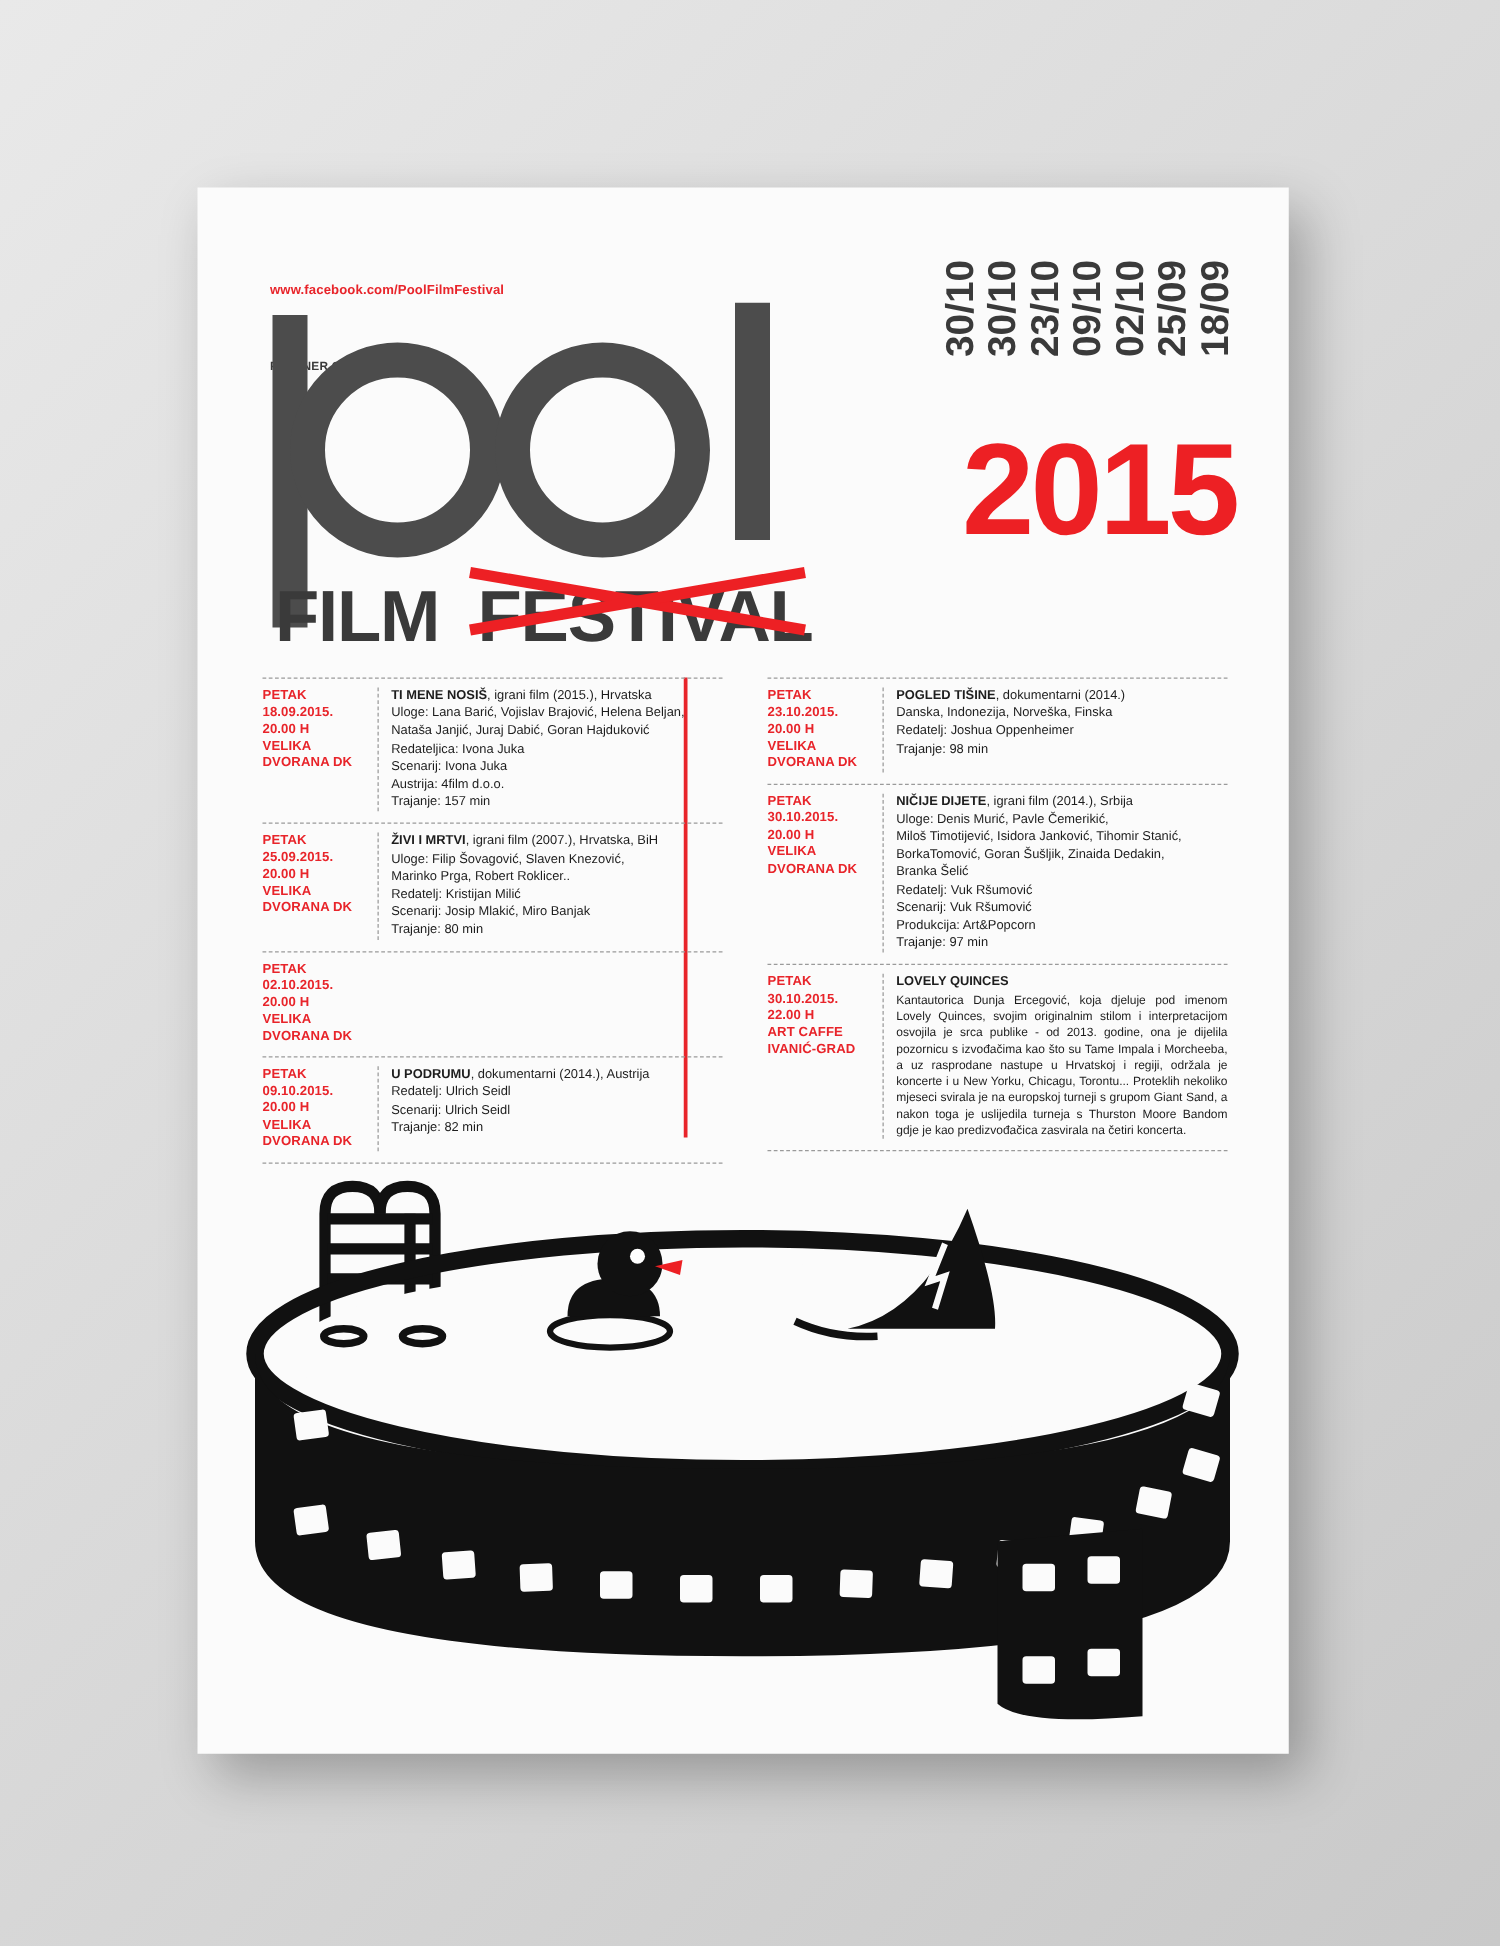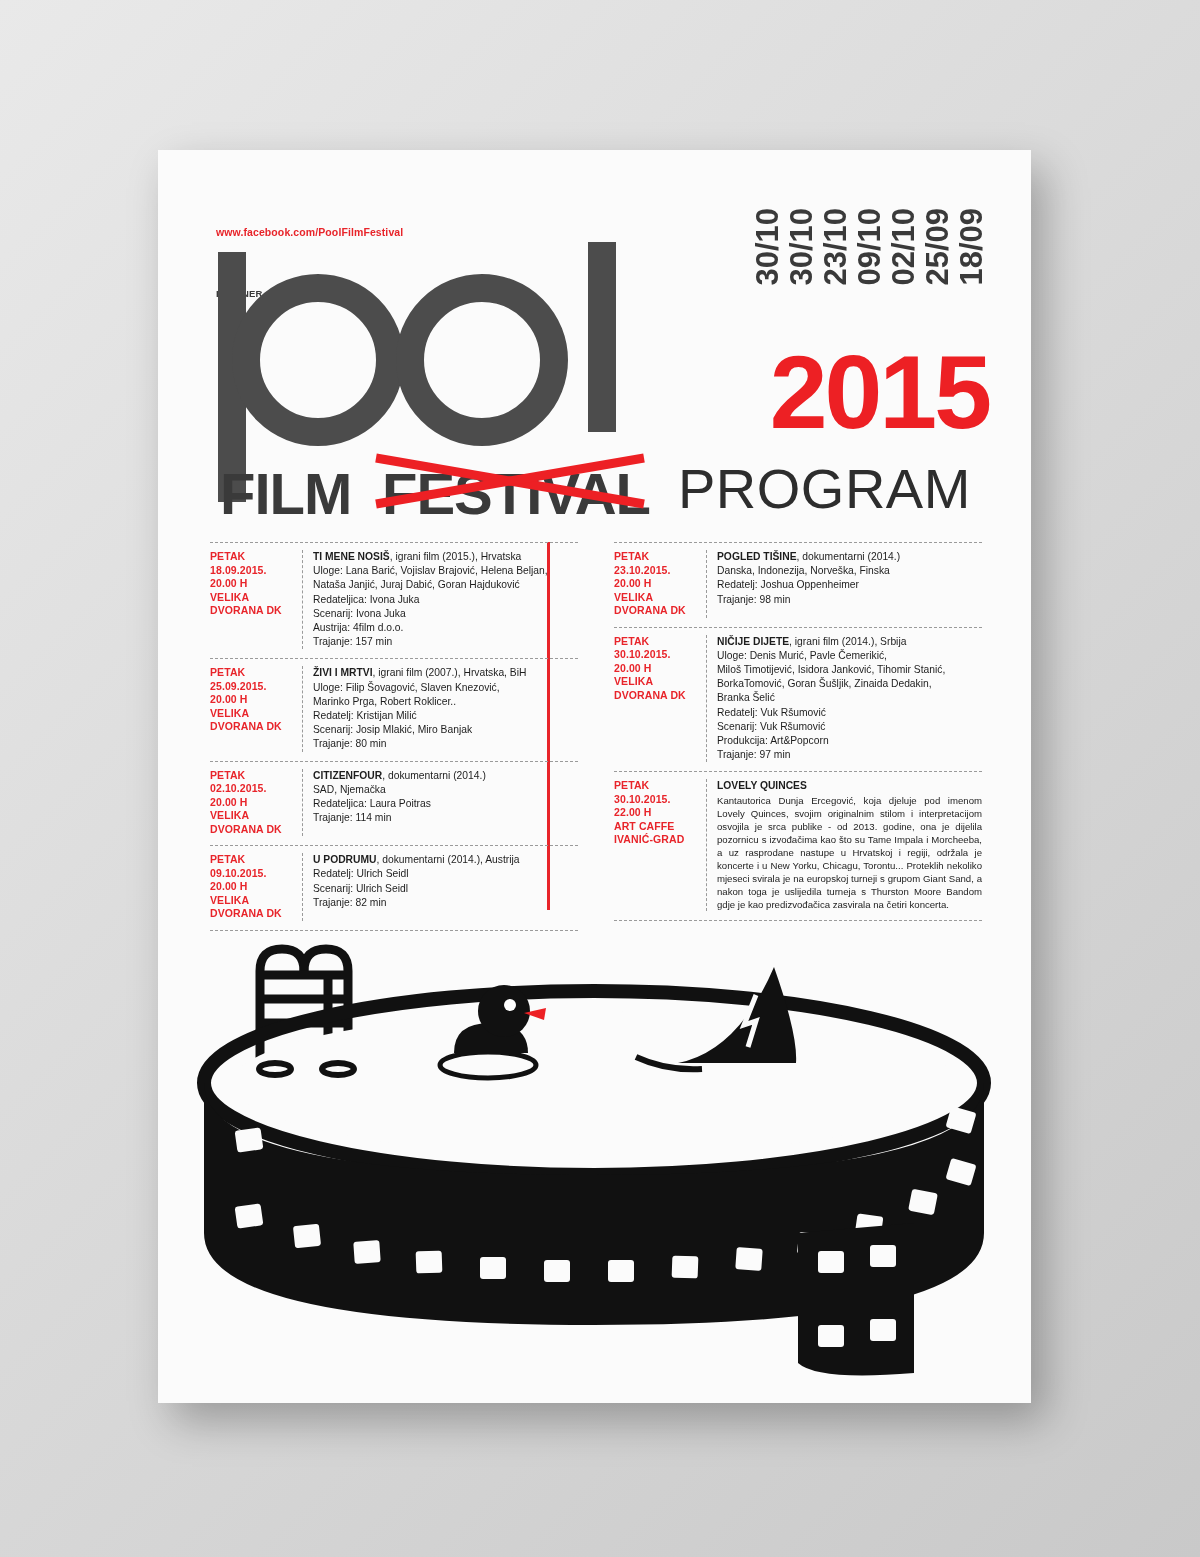--- a/index.html
+++ b/index.html
@@ -208,21 +208,20 @@
         <rect x="378" y="0" width="28" height="190" fill="#4c4c4c"></rect>
       </svg>
     </div>
 
     <div class="film-word">FILM</div>
     <div class="festival-word">FESTIVAL</div>
     <svg class="strike" viewBox="0 0 280 62">
       <line x1="6" y1="8" x2="274" y2="54" stroke="#ed2024" stroke-width="9"></line>
       <line x1="6" y1="54" x2="274" y2="8" stroke="#ed2024" stroke-width="9"></line>
     </svg>
-    <div class="program-word">PROGRAM</div>
 
     <div class="dates">
       <div class="date-v">18/09</div>
       <div class="date-v">25/09</div>
       <div class="date-v">02/10</div>
       <div class="date-v">09/10</div>
       <div class="date-v">23/10</div>
       <div class="date-v">30/10</div>
       <div class="date-v">30/10</div>
     </div>
@@ -265,26 +264,20 @@
             <span class="meta">Trajanje: 80 min</span>
           </div>
         </div>
 
         <div class="entry">
           <div class="when" style="white-space:pre-line">PETAK
 02.10.2015.
 20.00 H
 VELIKA
 DVORANA DK</div>
-          <div class="what">
-            <div><span class="title">CITIZENFOUR</span><span>, dokumentarni (2014.)</span></div>
-            <span class="meta">SAD, Njemačka</span>
-            <span class="meta">Redateljica: Laura Poitras</span>
-            <span class="meta">Trajanje: 114 min</span>
-          </div>
         </div>
 
         <div class="entry last">
           <div class="when" style="white-space:pre-line">PETAK
 09.10.2015.
 20.00 H
 VELIKA
 DVORANA DK</div>
           <div class="what">
             <div><span class="title">U PODRUMU</span><span>, dokumentarni (2014.), Austrija</span></div>

